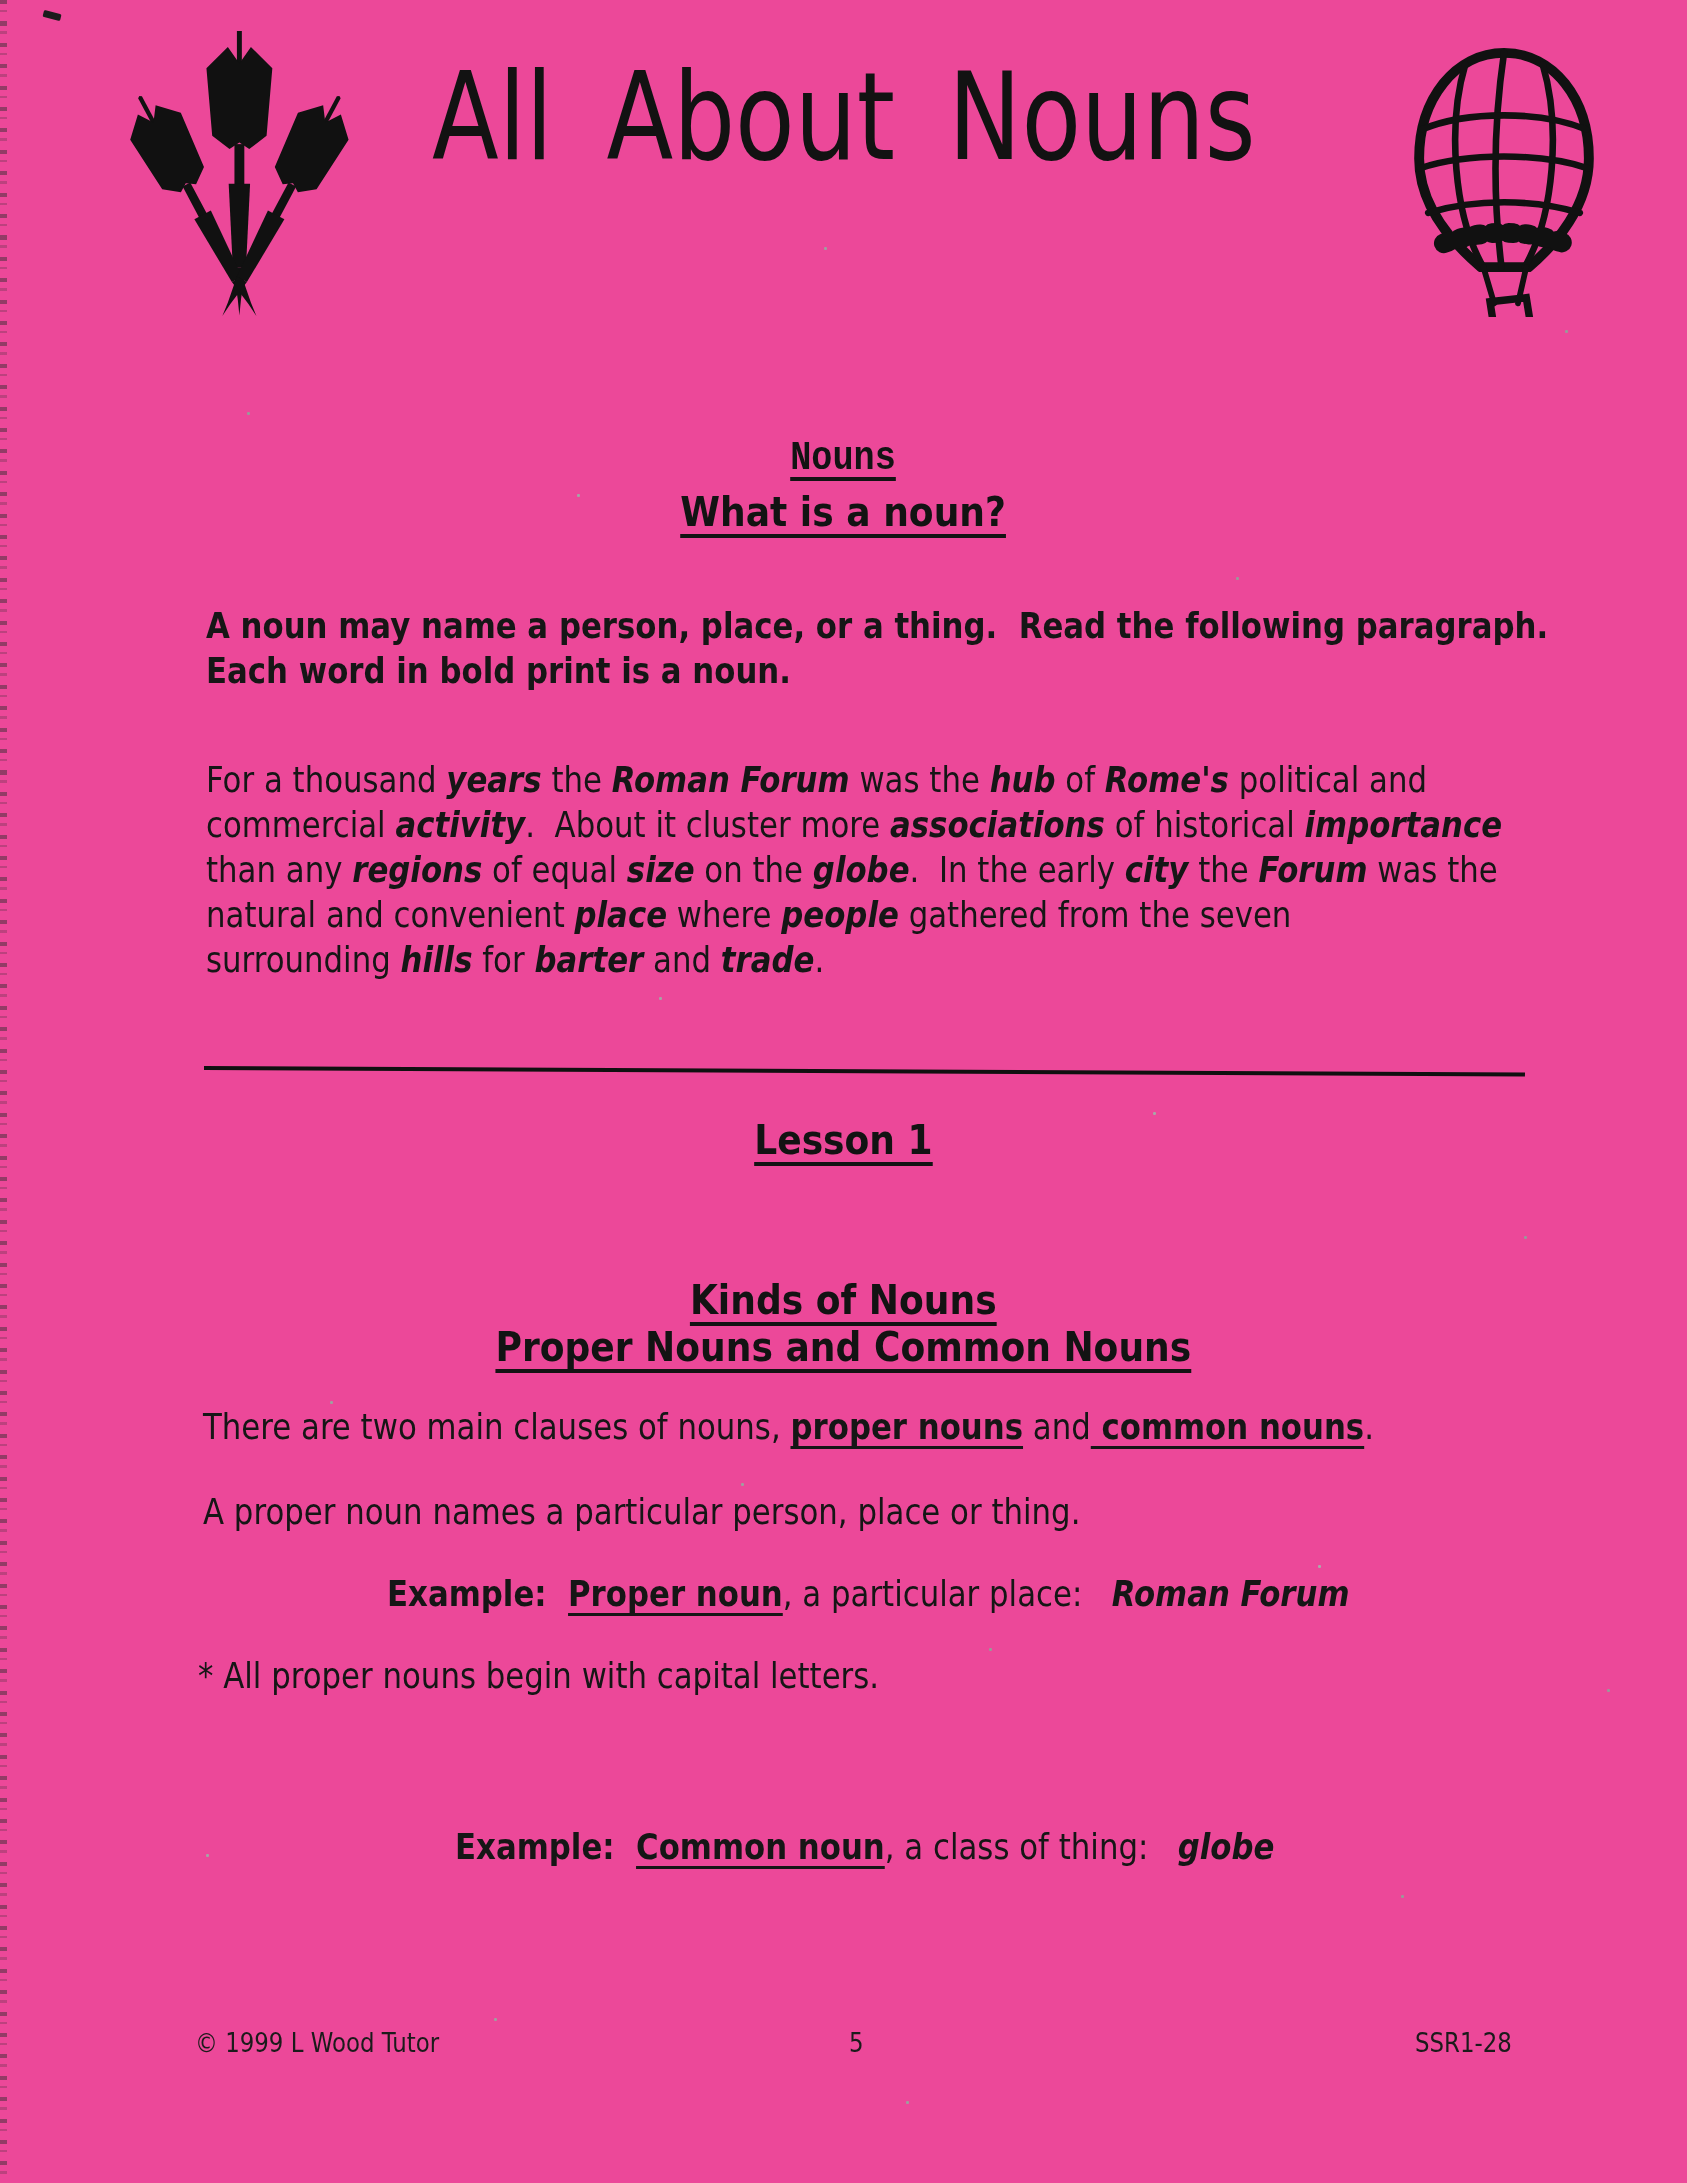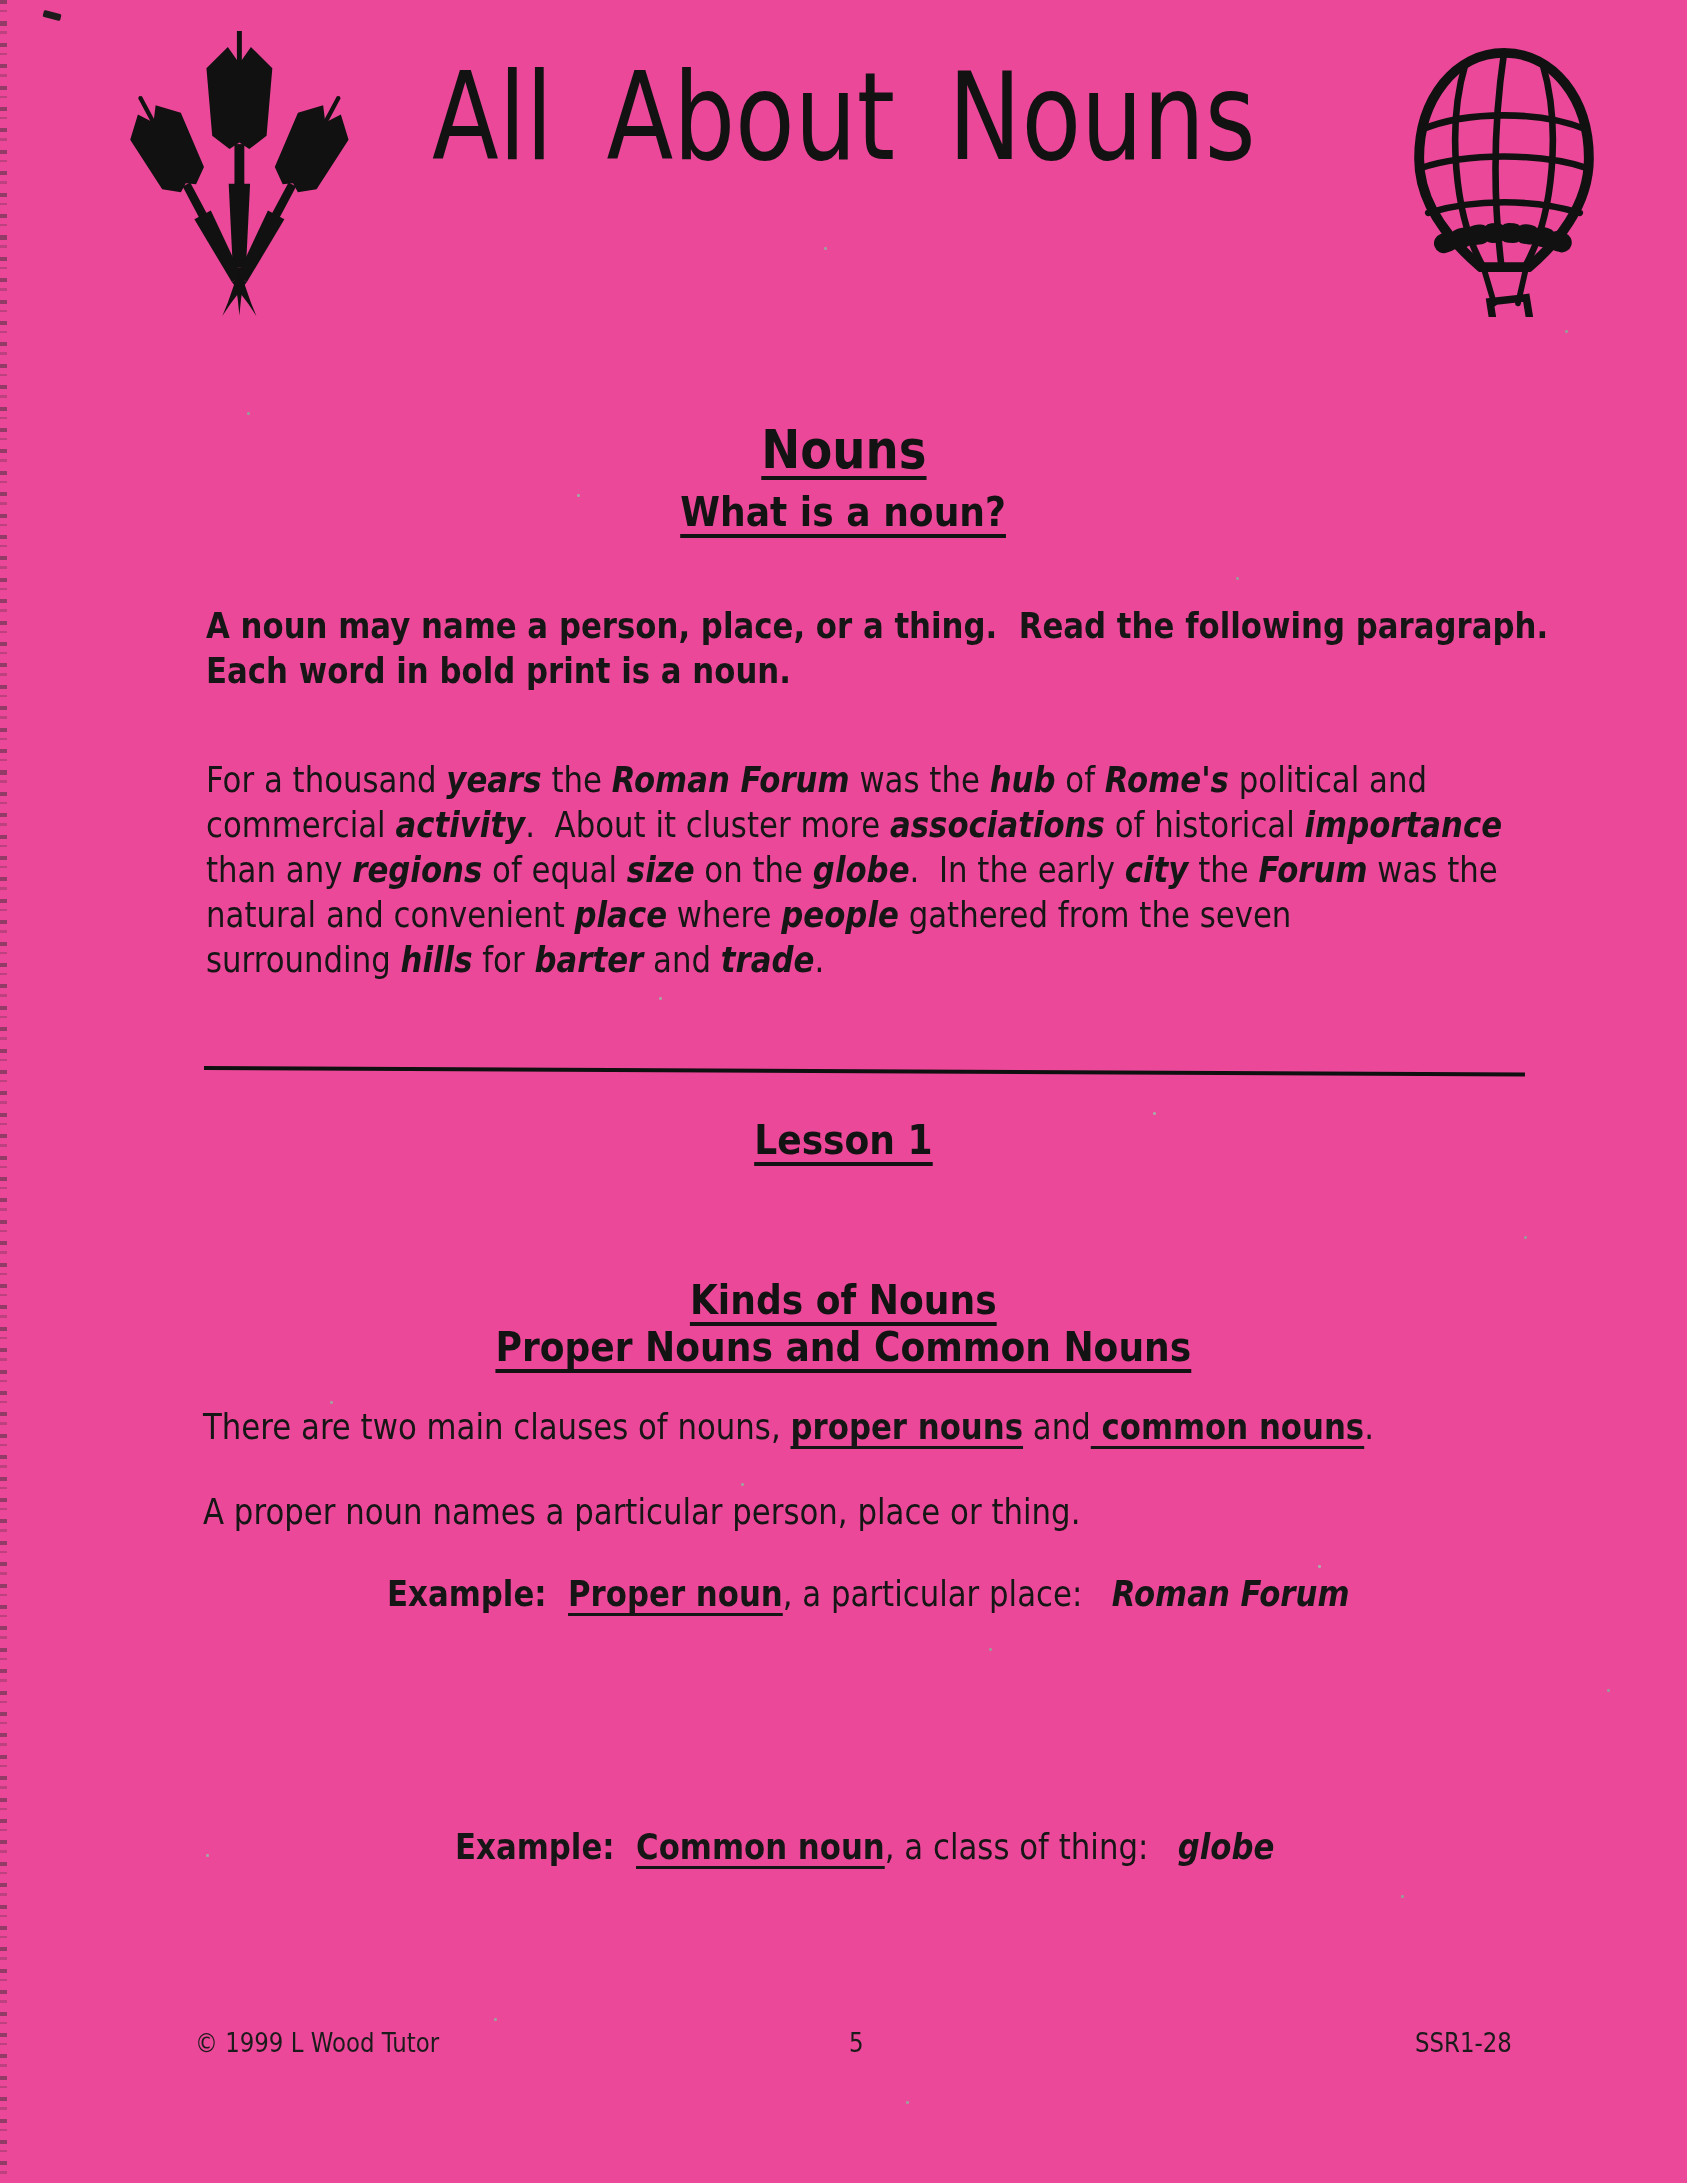--- a/index.html
+++ b/index.html
@@ -37,21 +37,21 @@
   .condense{display:inline-block;transform:scaleX(0.88);transform-origin:0 50%;white-space:pre;}
   
   #title{position:absolute;top:46px;left:0;width:100%;text-align:center;
     font-size:122px;font-weight:normal;white-space:nowrap;word-spacing:28px;color:#121212;}
   #title .condense{transform:scaleX(0.80);transform-origin:50% 0;}
   
   .h{position:absolute;left:0;width:100%;text-align:center;font-weight:bold;color:#131313;}
   .h .condense{transform-origin:50% 0;text-decoration:underline;
     text-decoration-thickness:4.1px;text-underline-offset:8.2px;text-decoration-skip-ink:none;}
   #h-lessons{top:328px;font-size:53px;}
-  #h-nouns{top:419px;font-size:53px;}
+  #h-nouns{top:436px;font-size:40px;font-family:Liberation Mono, monospace;}
   #h-what{top:488px;font-size:41px;}
   #h-lesson1{top:1116px;font-size:41px;}
   #h-kinds{top:1276px;font-size:41px;}
   #h-propcom{top:1323px;font-size:41px;}
   
   .text{position:absolute;font-size:35px;line-height:45px;white-space:pre;}
   #intro{top:604px;left:206px;font-weight:bold;}
   #forum{top:758px;left:206px;}
   #clauses{top:1405px;left:203px;}
   #properdef{top:1490px;left:203px;}
@@ -130,20 +130,21 @@
 
   <div id="rule"></div>
 
   <div class="h" id="h-lesson1"><span class="condense">Lesson 1</span></div>
   <div class="h" id="h-kinds"><span class="condense">Kinds of Nouns</span></div>
   <div class="h" id="h-propcom"><span class="condense">Proper Nouns and Common Nouns</span></div>
 
   <div class="text" id="clauses"><span class="condense"><span class="run-r">There are two main clauses of nouns, </span><span class="run-bu">proper nouns</span><span class="run-r"> and</span><span class="run-bu"> common nouns</span><span class="run-r">.</span></span></div>
   <div class="text" id="properdef"><span class="condense">A proper noun names a particular person, place or thing.</span></div>
   <div class="text" id="example1"><span class="condense"><span class="run-b">Example:  </span><span class="run-bu">Proper noun</span><span class="run-r">, a particular place:   </span><span class="run-bi">Roman Forum</span></span></div>
+  <div class="text" id="capnote"><span class="condense">* All proper nouns begin with capital letters.</span></div>
   <div class="text" id="example2"><span class="condense"><span class="run-b">Example:  </span><span class="run-bu">Common noun</span><span class="run-r">, a class of thing:   </span><span class="run-bi">globe</span></span></div>
 
   <div class="footer" id="footer-left"><span class="condense">© 1999 L Wood Tutor</span></div>
   <div class="footer" id="footer-page"><span class="condense">5</span></div>
   <div class="footer" id="footer-right"><span class="condense">SSR1-28</span></div>
 
 </div>
 
 
 </body></html>

